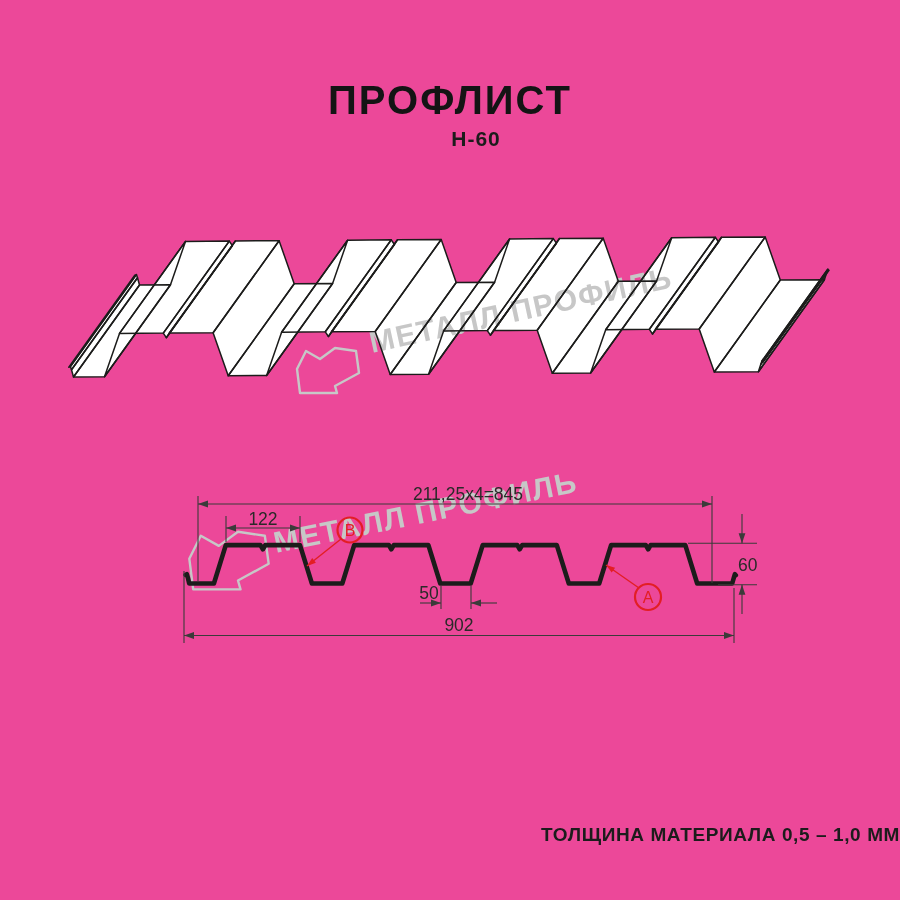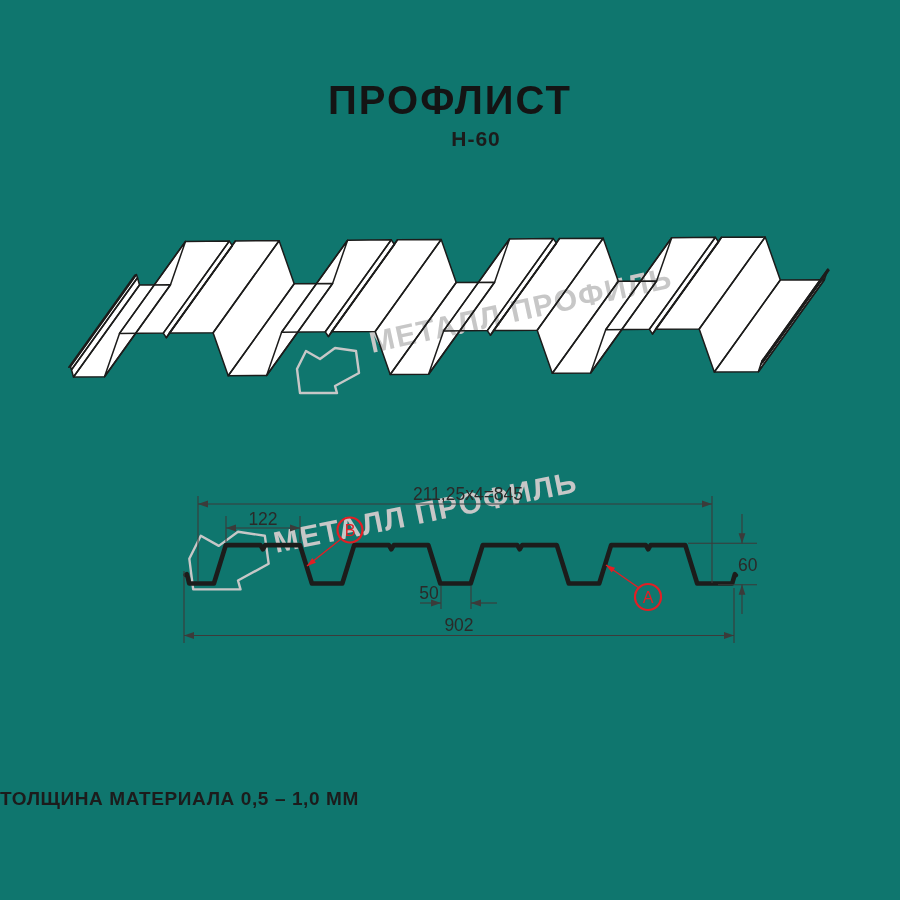--- a/index.html
+++ b/index.html
@@ -1,22 +1,22 @@
 <!DOCTYPE html>
 <html><head>
 <meta charset="utf-8">
 <style>
   html,body{margin:0;padding:0;background:#ffffff;}
-  .page{position:relative;width:900px;height:900px;background:#0f766e;overflow:hidden;
+  .page{position:relative;width:900px;height:900px;background:#ec4899;overflow:hidden;
         font-family:"Liberation Sans",sans-serif;}
   .title{position:absolute;left:0;top:78px;width:900px;text-align:center;
          font-size:40px;font-weight:800;letter-spacing:2px;color:#141414;}
   .subtitle{position:absolute;left:0;top:127px;width:900px;text-align:center;
          font-size:21px;font-weight:600;letter-spacing:1px;color:#1c1c1c;padding-left:26px;}
-  .footnote{position:absolute;left:0;top:788px;width:900px;text-align:left;
+  .footnote{position:absolute;left:0;top:824px;width:900px;text-align:right;
          font-size:19px;font-weight:600;letter-spacing:.6px;color:#1c1c1c;}
   svg{position:absolute;left:0;top:0;}
   .dimtext{font-family:"Liberation Sans",sans-serif;font-size:17.5px;fill:#2a2a29;}
   .redtext{font-family:"Liberation Sans",sans-serif;font-size:16px;fill:#e31e24;font-weight:400;}
   .wmtext{font-family:"Liberation Sans",sans-serif;font-weight:700;font-size:30px;
           fill:#c7c7c7;letter-spacing:1.5px;}
 </style>
 </head>
 <body>
 

